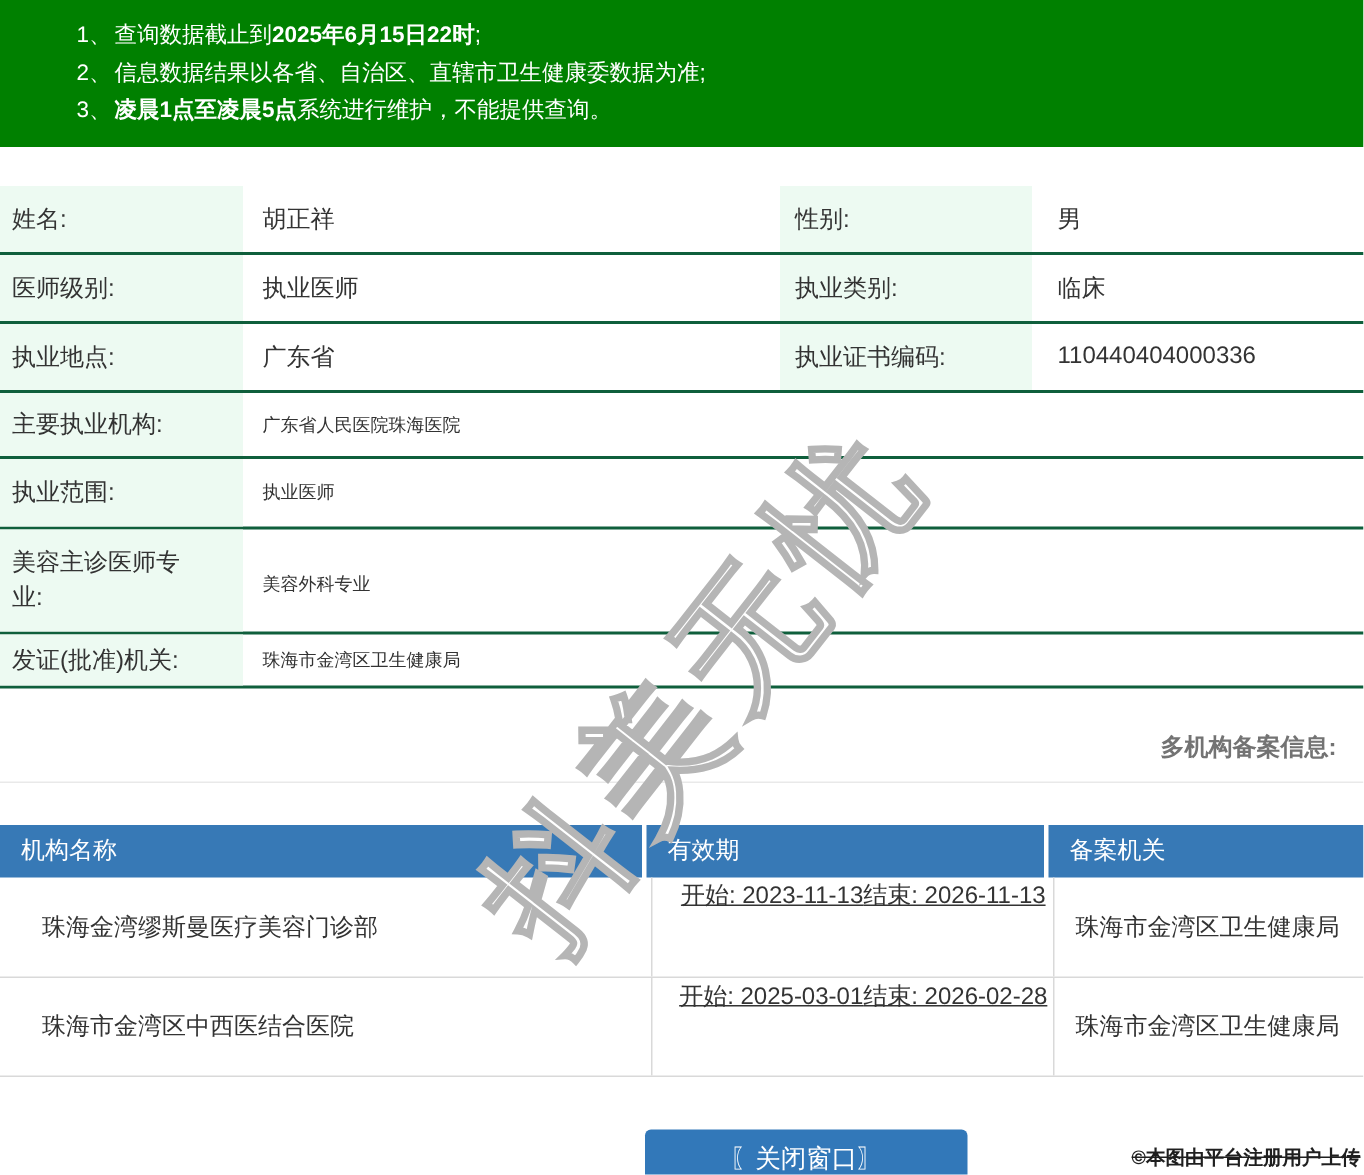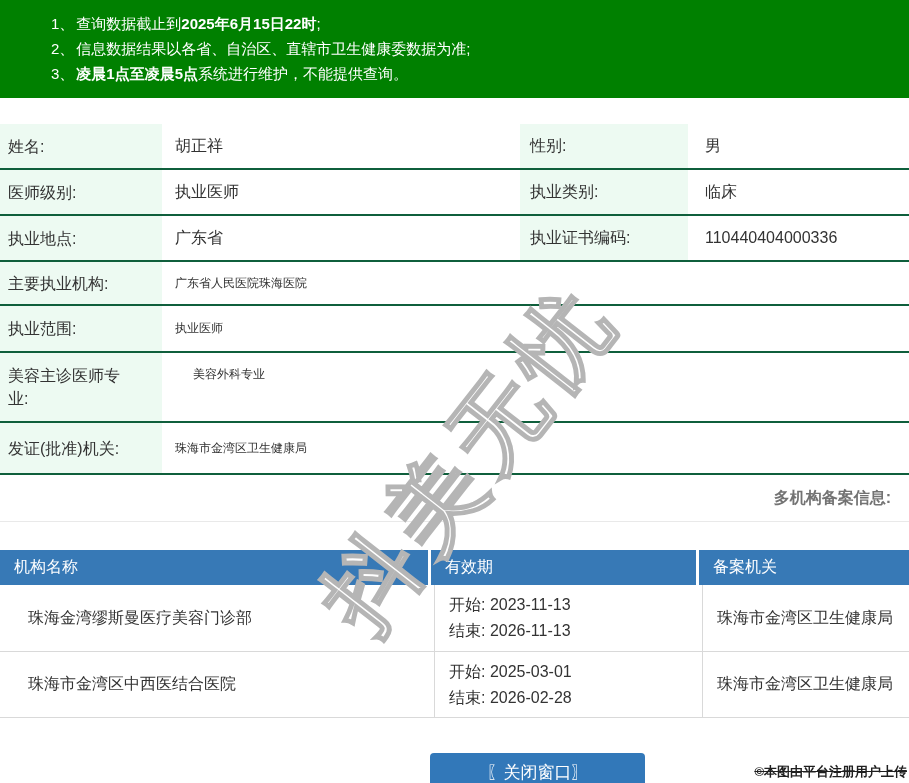--- a/index.html
+++ b/index.html
@@ -25,21 +25,21 @@
   .sep-line{position:absolute;top:521px;left:0;width:909px;border-top:1px solid #e9e9e9;}
   
   .org-table{position:absolute;top:550px;left:0;width:909px;font-size:16px;}
   .org-header{display:flex;height:35px;}
   .oh{background:#3779b6;color:#ffffff;display:flex;align-items:center;padding-left:14px;box-sizing:border-box;}
   .oh1{width:428px;margin-right:3px;}
   .oh2{width:265px;margin-right:3px;}
   .oh3{width:210px;}
   .org-row{display:flex;border-bottom:1px solid #d9d9d9;align-items:stretch;}
   .oc1{width:435px;box-sizing:border-box;border-right:1px solid #d9d9d9;display:flex;align-items:center;padding-left:28px;}
-  .oc2{width:268px;box-sizing:border-box;border-right:1px solid #d9d9d9;display:flex;flex-direction:column;justify-content:center;padding-left:14px;line-height:26px;}
+  .oc2{width:268px;box-sizing:border-box;border-right:1px solid #d9d9d9;display:flex;flex-direction:row;justify-content:center;padding-left:14px;line-height:26px;text-decoration:underline;}
   .oc3{flex:1;display:flex;align-items:center;padding-left:14px;}
   .org-row-1{height:66px;}
   .org-row-2{height:65px;}
   
   .watermark{
     position:absolute;left:220px;top:397px;width:500px;text-align:center;
     font-size:92px;letter-spacing:10px;font-weight:bold;white-space:nowrap;
     color:#ffffff;-webkit-text-stroke:2px #b5b5b5;
     transform:rotate(-52deg);z-index:5;pointer-events:none;
   }
@@ -97,23 +97,23 @@
     <div class="irow" style="height:44px;">
       <div class="lab">主要执业机构:</div>
       <div class="valwide">广东省人民医院珠海医院</div>
     </div>
     <div class="irow" style="height:47px;">
       <div class="lab">执业范围:</div>
       <div class="valwide">执业医师</div>
     </div>
     <div class="irow" style="height:70px;">
       <div class="lab">美容主诊医师专业:</div>
-      <div class="valwide" style="align-items:flex-start;padding-top:13px;margin-left:18px;">美容外科专业</div>
+      <div class="valwide" style="align-items:flex-start;padding-top:28px;">美容外科专业</div>
     </div>
-    <div class="irow" style="height:52px;">
+    <div class="irow" style="height:36px;">
       <div class="lab">发证(批准)机关:</div>
       <div class="valwide">珠海市金湾区卫生健康局</div>
     </div>
   </div>
 
   <div class="section-title">多机构备案信息:</div>
   <div class="sep-line"></div>
 
   <div class="org-table">
     <div class="org-header">

